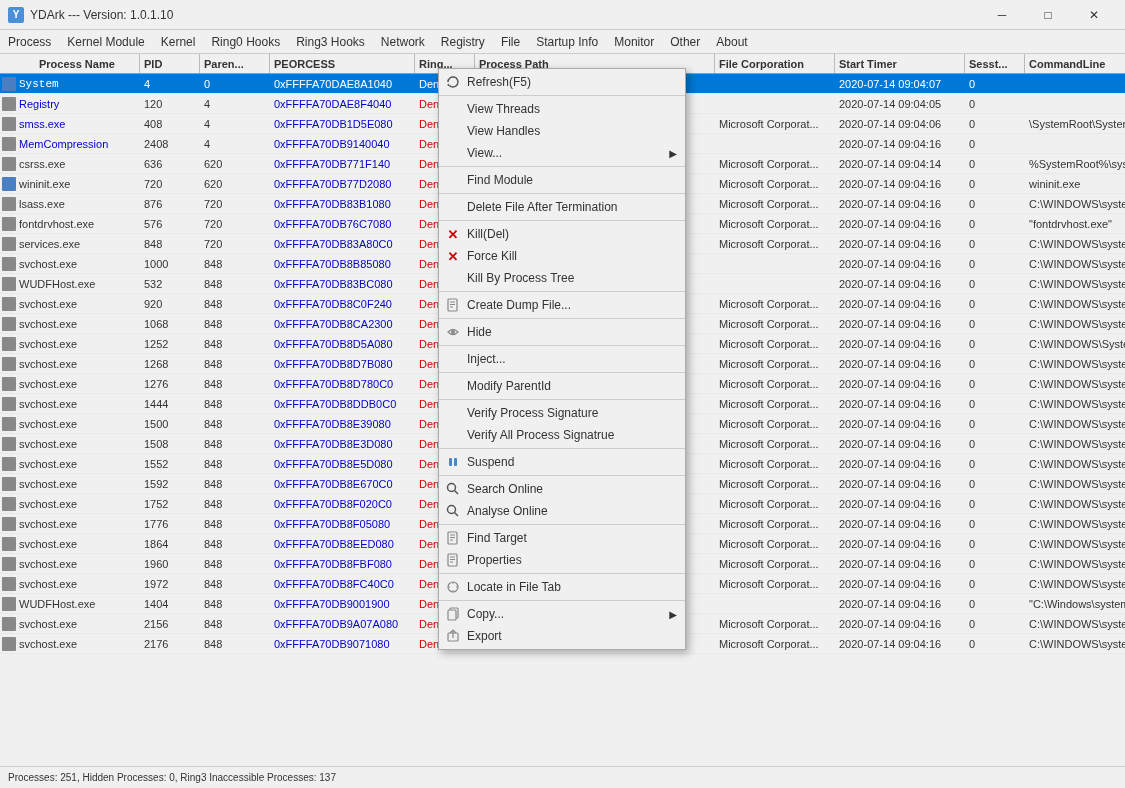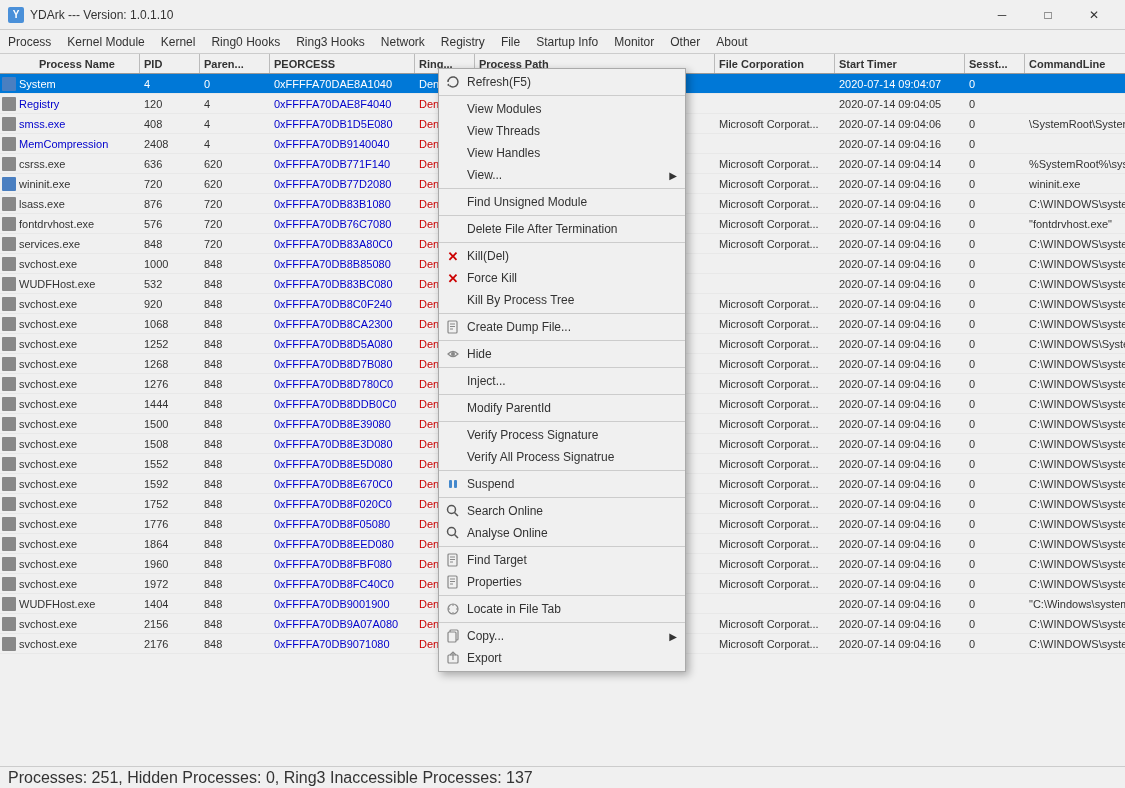--- a/index.html
+++ b/index.html
@@ -154,21 +154,21 @@
       position: absolute;
       bottom: 0;
       left: 0;
       right: 0;
       height: 22px;
       background: #f0f0f0;
       border-top: 1px solid #ccc;
       display: flex;
       align-items: center;
       padding: 0 8px;
-      font-size: 16px;
+      font-size: 10px;
       color: #333;
     }
 
     
     .context-menu {
       position: absolute;
       top: 68px;
       left: 438px;
       width: 248px;
       background: #f0f0f0;
@@ -253,21 +253,21 @@
     <div class="th col-corp">File Corporation</div>
     <div class="th col-timer">Start Timer</div>
     <div class="th col-sesst">Sesst...</div>
     <div class="th col-cmdline">CommandLine</div>
   </div>
 
 <div class="table-body">
 <div class="table-row selected">
       <div class="td col-name process-icon">
         <div class="process-icon-box" style="background: rgb(74, 127, 193);"></div>
-        <span style="color: white;">System</span>
+        <span style="color: white; font-family: Liberation Mono, monospace;">System</span>
       </div>
       <div class="td col-pid">4</div>
       <div class="td col-parent">0</div>
       <div class="td col-peorcess">0xFFFFA70DAE8A1040</div>
       <div class="td col-ring">Deny</div>
       <div class="td col-path"></div>
       <div class="td col-corp"></div>
       <div class="td col-timer">2020-07-14 09:04:07</div>
       <div class="td col-sesst">0</div>
       <div class="td col-cmdline"></div>
@@ -699,35 +699,32 @@
       <span class="cm-icon">
         <svg width="14" height="14" viewBox="0 0 14 14">
           <path d="M2,7 a5,5 0 1,1 1.5,3.5" fill="none" stroke="#555" stroke-width="1.5"></path>
           <polygon points="1,10 3.5,11.5 3,8.5" fill="#555"></polygon>
         </svg>
       </span>
       <span>Refresh(F5)</span>
     </div>
     <div class="cm-separator"></div>
     <div class="cm-item">
-      <span>View Modules</span>
-    </div>
-    <div class="cm-item">
       <span>View Threads</span>
     </div>
     <div class="cm-item">
       <span>View Handles</span>
     </div>
     <div class="cm-item">
       <span>View...</span>
       <span class="cm-arrow">▶</span>
     </div>
     <div class="cm-separator"></div>
     <div class="cm-item">
-      <span>Find Unsigned Module</span>
+      <span>Find Module</span>
     </div>
     <div class="cm-separator"></div>
     <div class="cm-item">
       <span>Delete File After Termination</span>
     </div>
     <div class="cm-separator"></div>
     <div class="cm-item">
       <span class="cm-icon">
         <span class="red-x">✕</span>
       </span>

